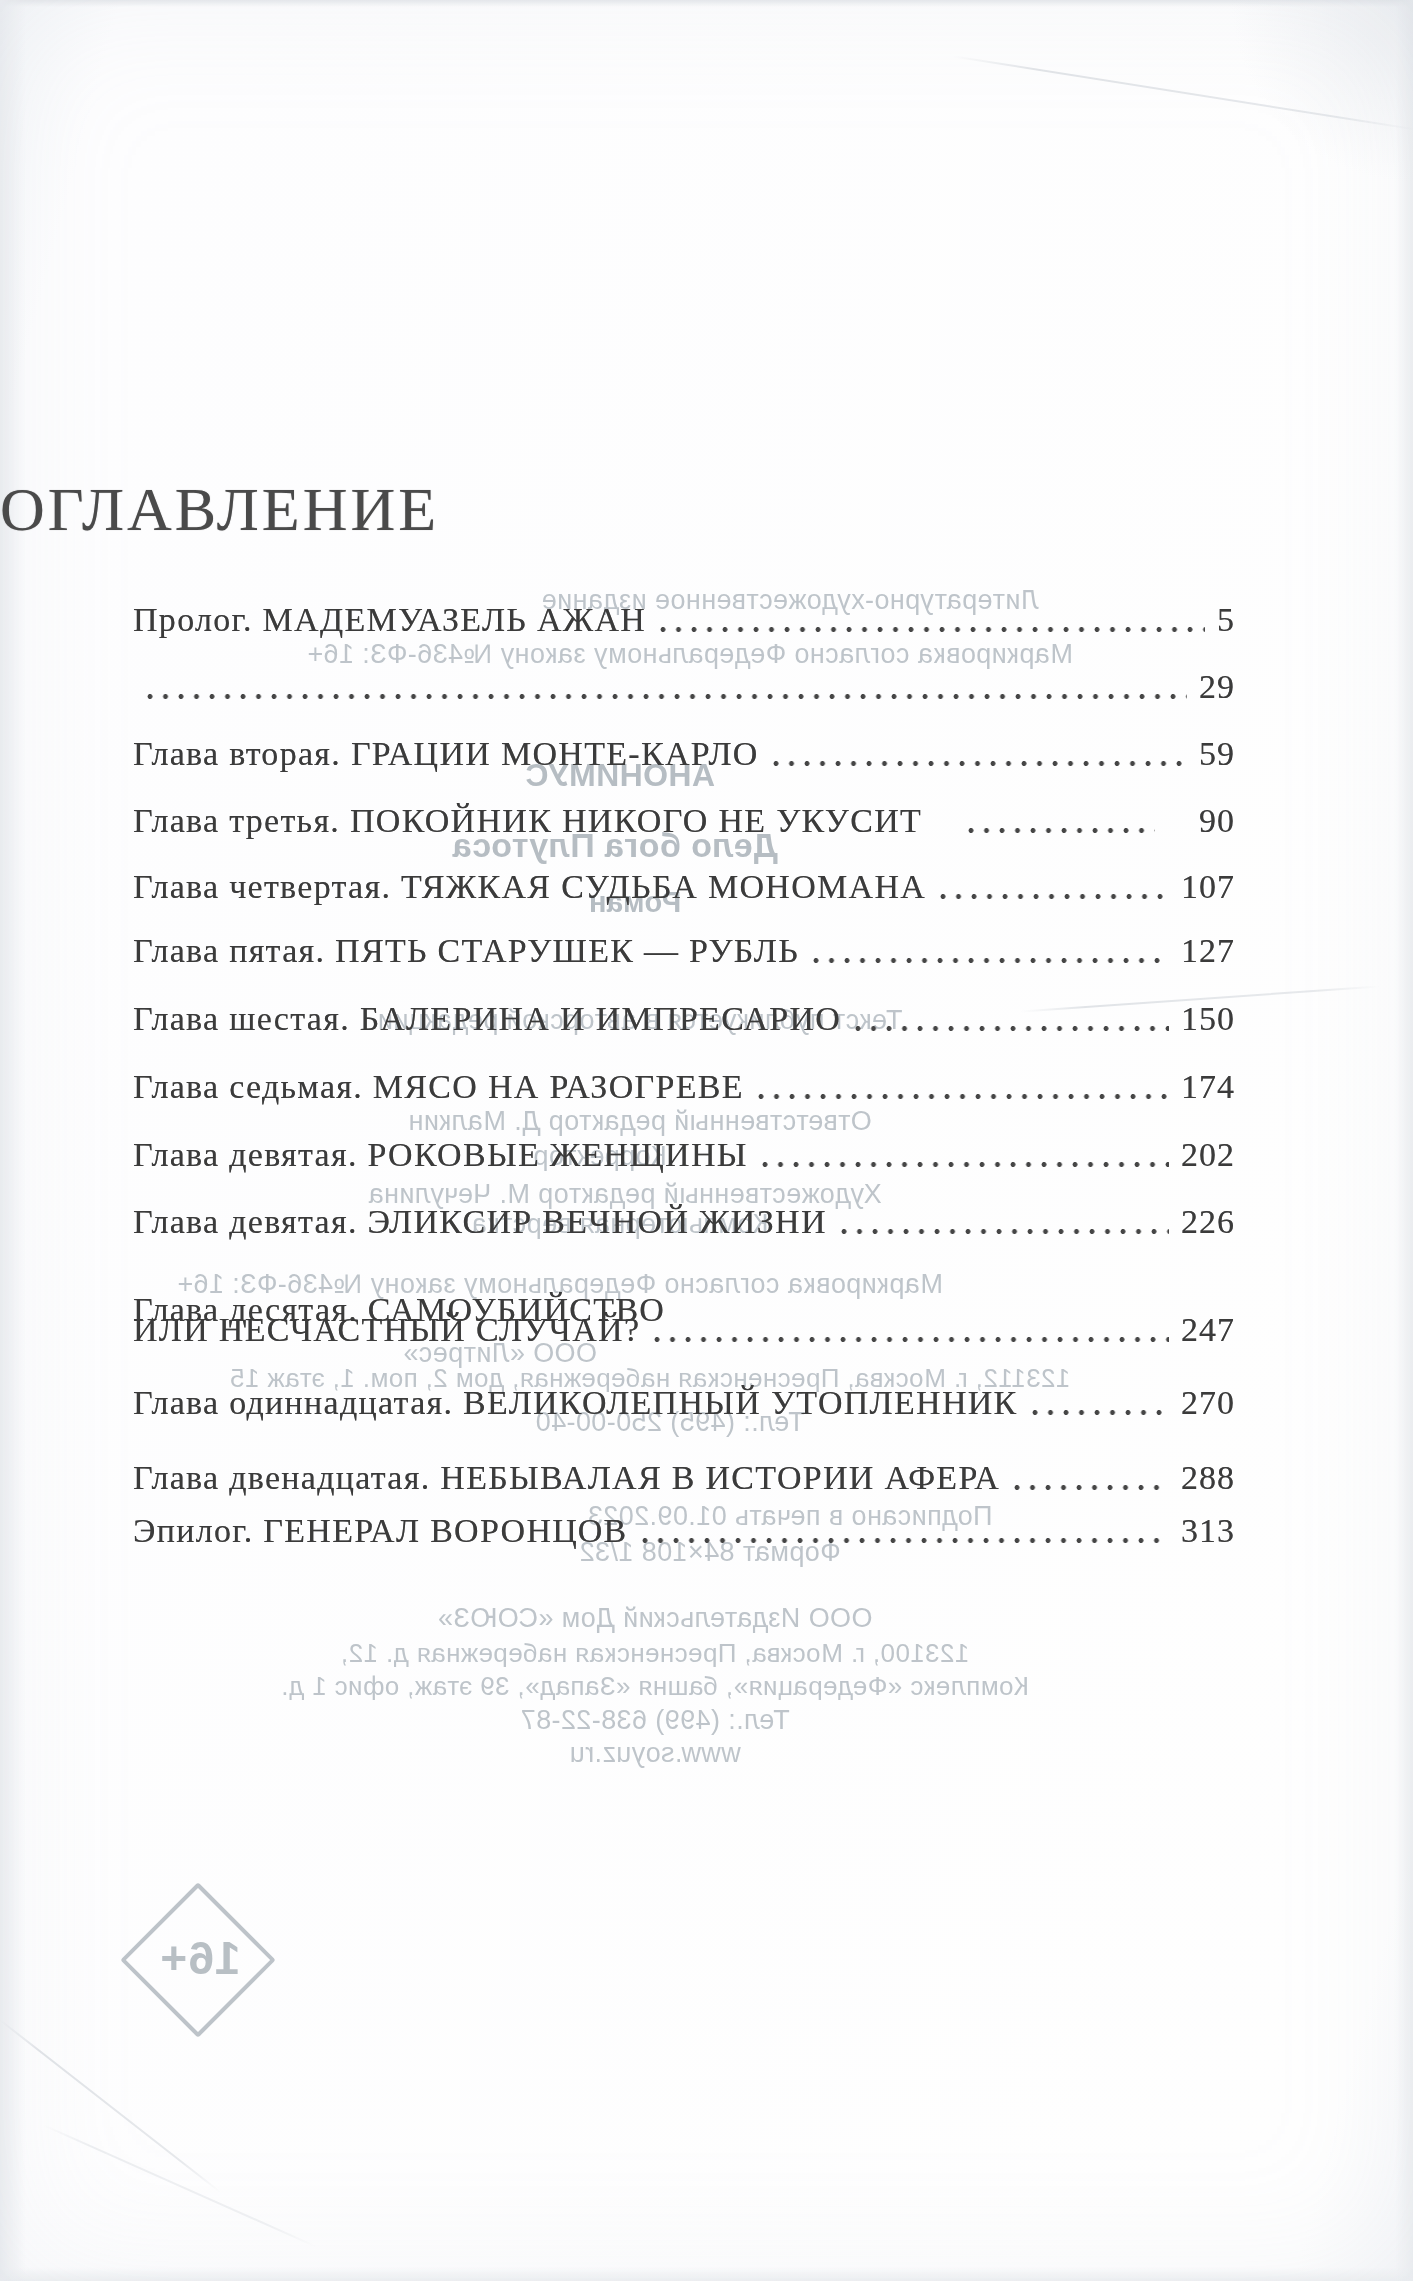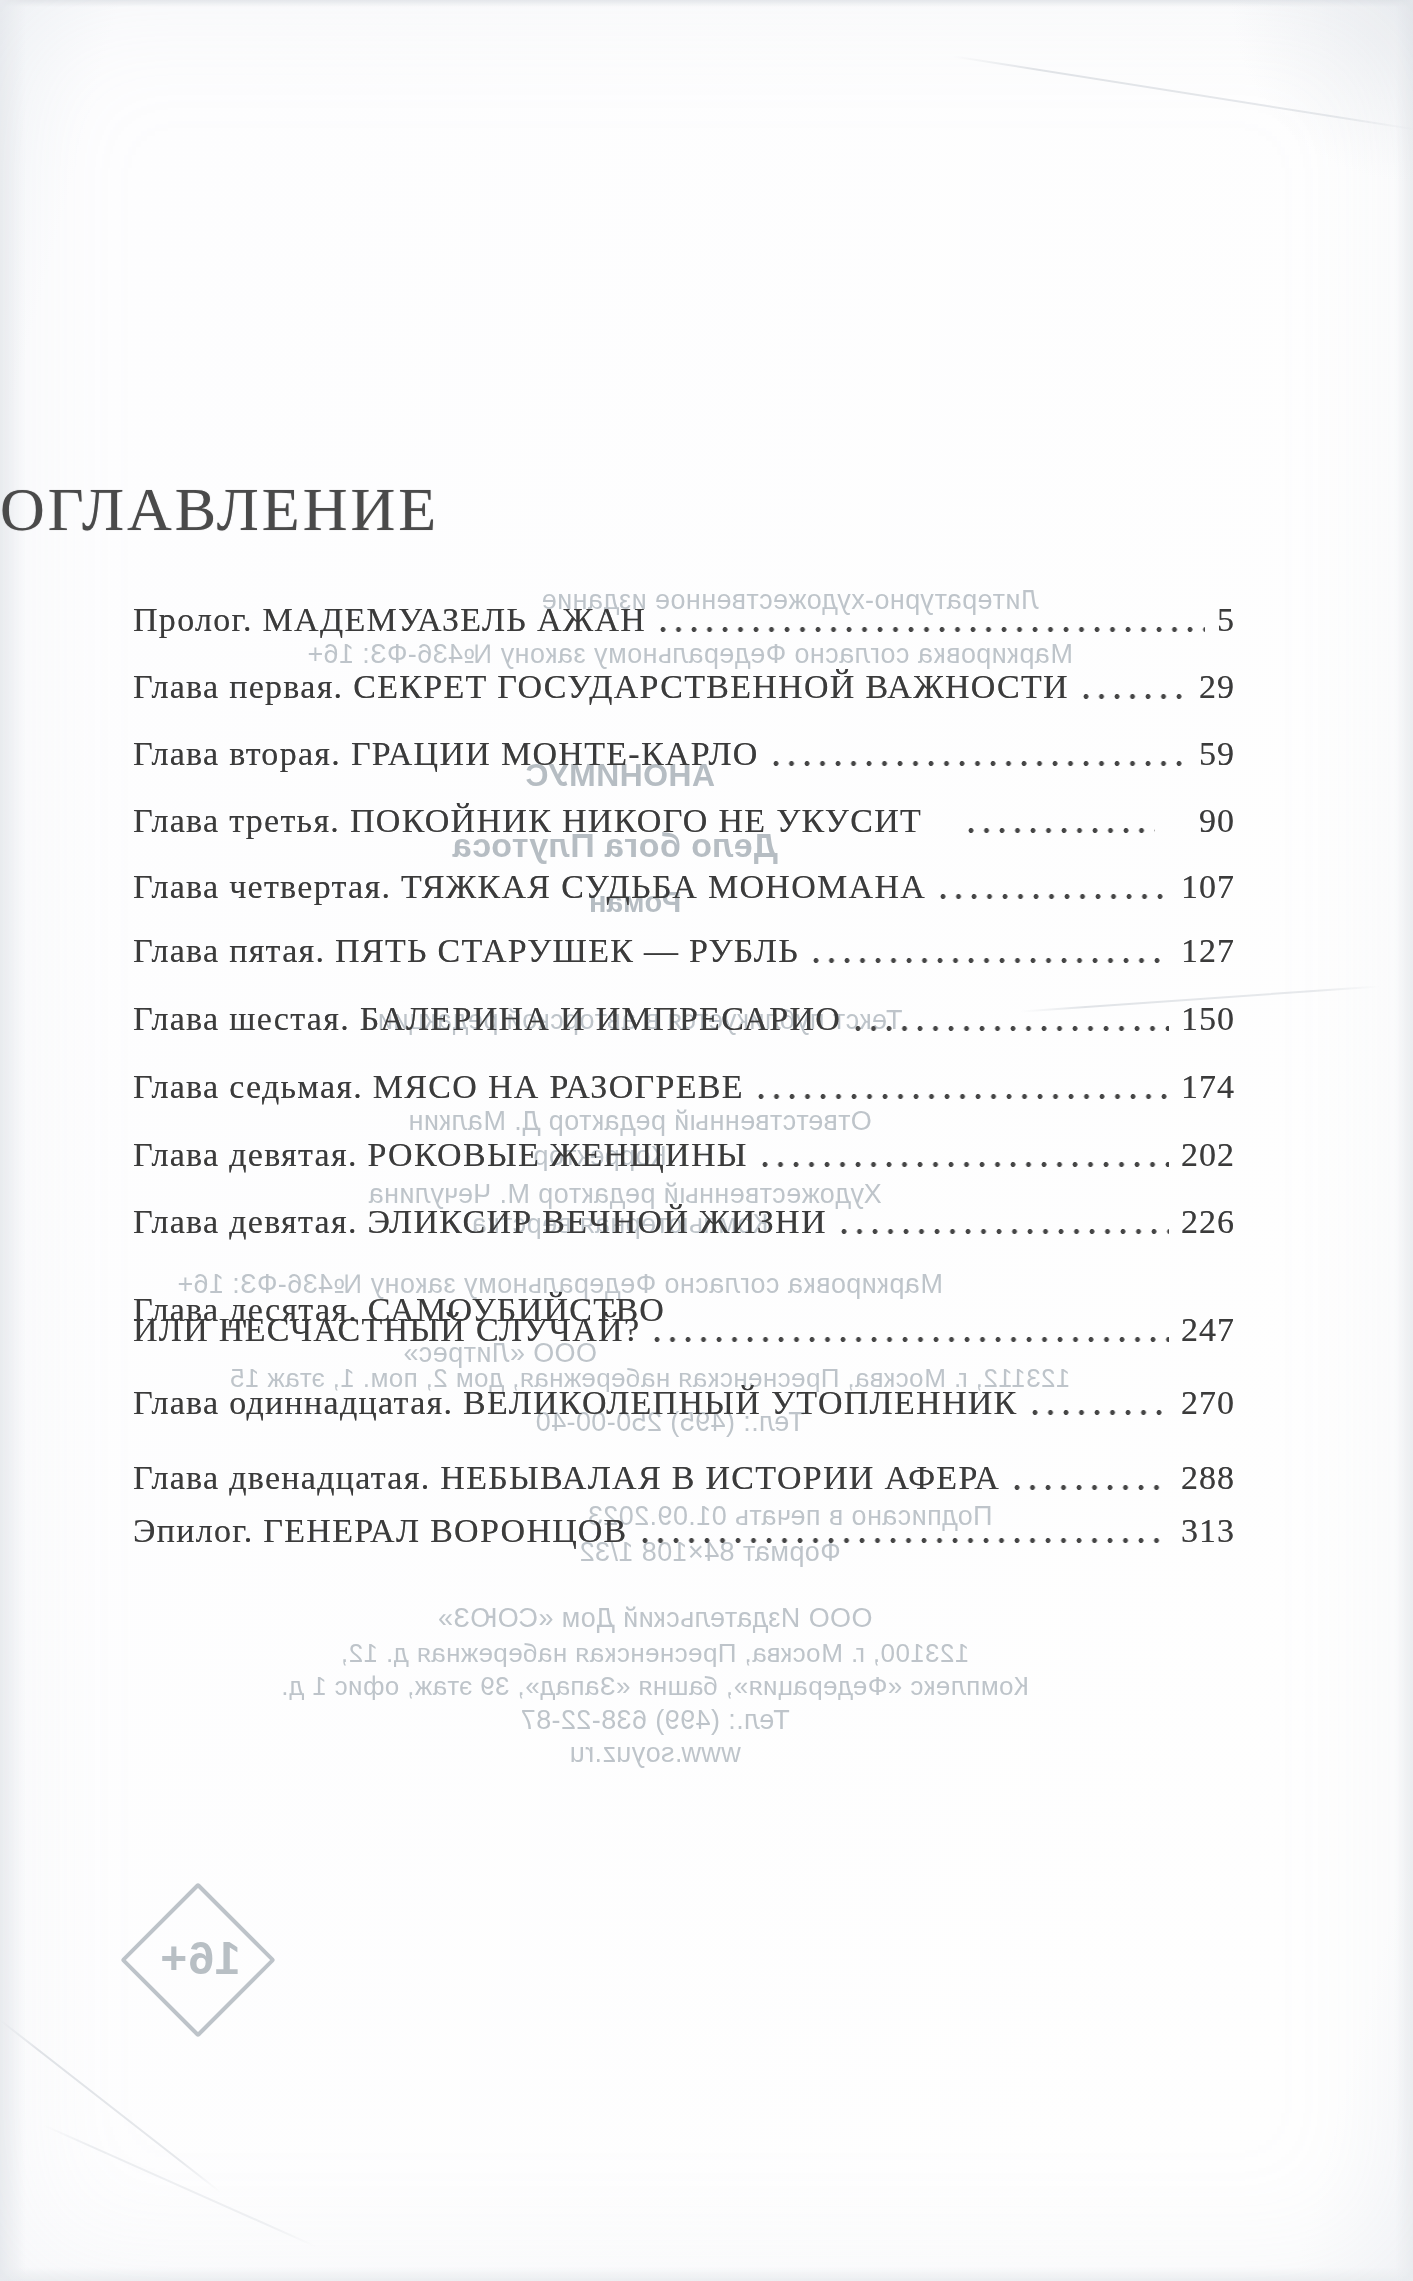--- a/index.html
+++ b/index.html
@@ -120,21 +120,20 @@
 
   <div class="content">
     <div class="title">ОГЛАВЛЕНИЕ</div>
     <div>
         <div class="toc-row" style="top: 598px;">
     <span class="toc-label">Пролог. МАДЕМУАЗЕЛЬ АЖАН</span>
     <span class="toc-dots"></span>
     <span class="toc-num">5</span>
   </div>
         <div class="toc-row" style="top: 665px;">
-    <span class="toc-label">Глава первая. СЕКРЕТ ГОСУДАРСТВЕННОЙ ВАЖНОСТИ</span>
     <span class="toc-dots"></span>
     <span class="toc-num">29</span>
   </div>
         <div class="toc-row" style="top: 732px;">
     <span class="toc-label">Глава вторая. ГРАЦИИ МОНТЕ-КАРЛО</span>
     <span class="toc-dots"></span>
     <span class="toc-num">59</span>
   </div>
         <div class="toc-row" style="top: 799px; gap: 32px;">
     <span class="toc-label">Глава третья. ПОКОЙНИК НИКОГО НЕ УКУСИТ</span>

